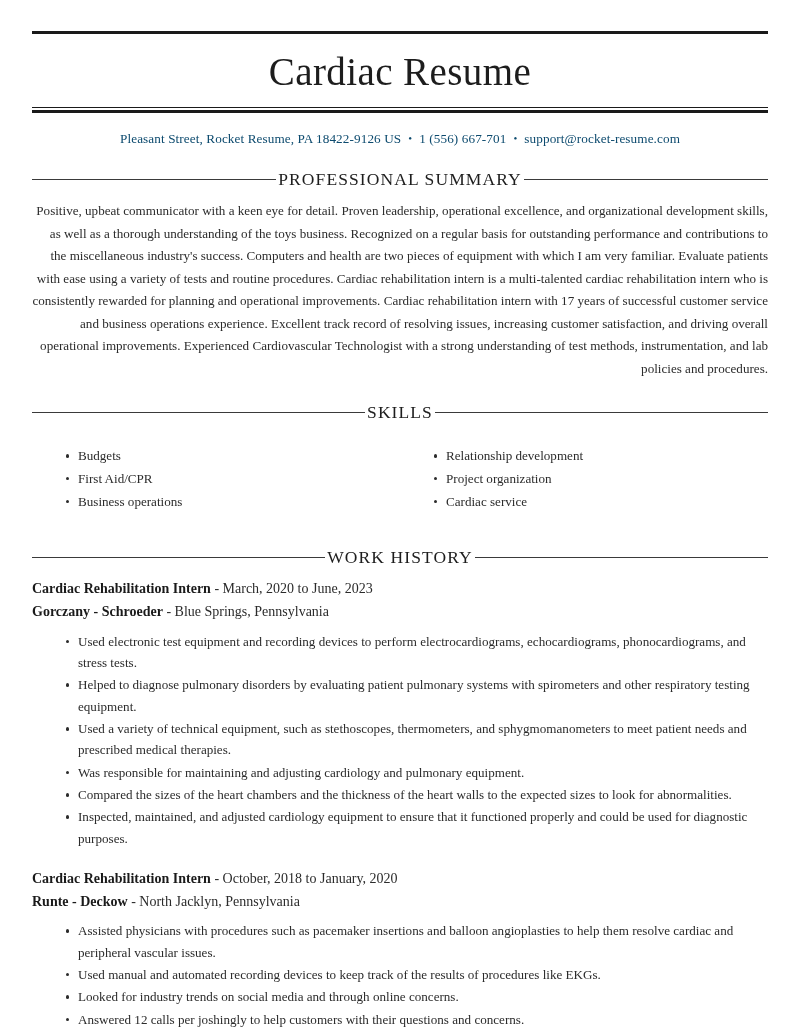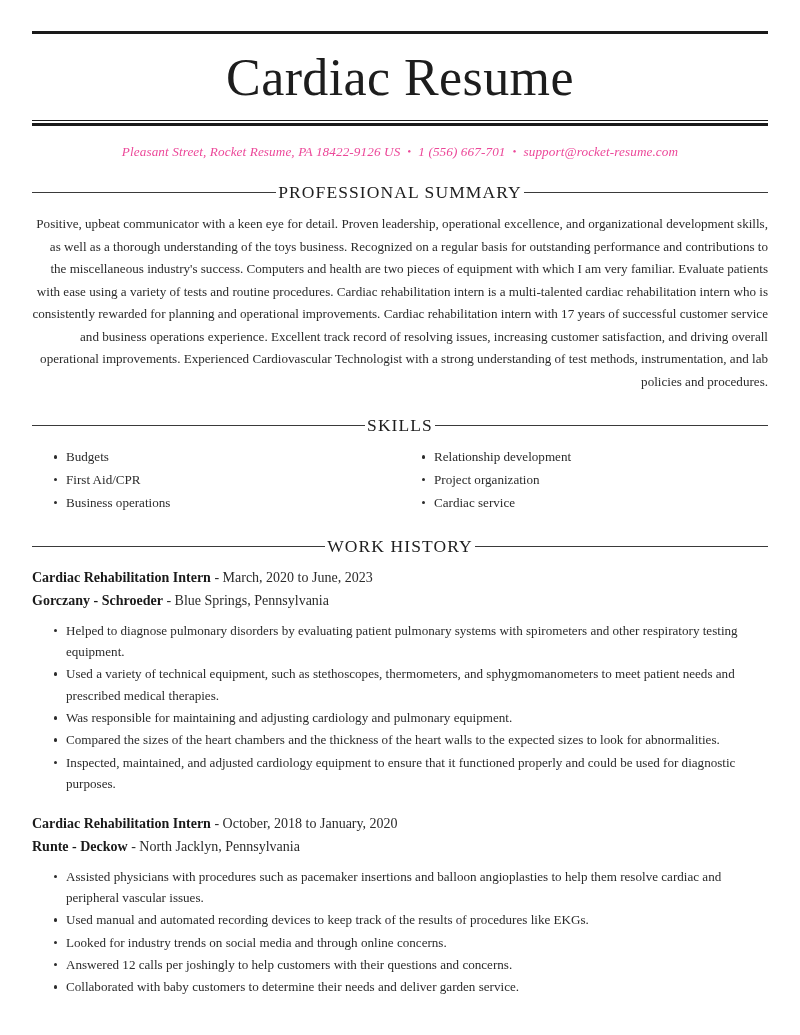--- a/index.html
+++ b/index.html
@@ -24,21 +24,21 @@
   }
 
   
   .hdr-rule-top {
     height: 3px;
     background: #1a1a1a;
     margin-top: 31px;
   }
   .hdr-title {
     text-align: center;
-    font-size: 52px;
+    font-size: 39px;
     font-weight: 400;
     letter-spacing: 0.4px;
     color: #1d1d1d;
     line-height: 1;
     padding: 18px 0 16px 0;
     font-family: "Liberation Serif", "DejaVu Serif", serif;
   }
   .hdr-rule-bottom {
     margin-bottom: 0;
   }
@@ -49,24 +49,23 @@
   .hdr-rule-bottom .gap {
     height: 2px;
   }
   .hdr-rule-bottom .thick {
     height: 3px;
     background: #1a1a1a;
   }
   .contact-line {
     text-align: center;
     font-size: 13.2px;
-    color: #ec4899;
+    color: #0c4a6e;
     padding-top: 18px;
     letter-spacing: 0.1px;
-    font-style: italic;
   }
   .contact-sep {
     padding: 0 7px;
     font-size: 11px;
     position: relative;
     top: -1px;
   }
 
   
   .section-head {
@@ -102,21 +101,21 @@
   
   .skills-cols {
     display: flex;
     margin-top: 2px;
   }
   .skills-col {
     width: 50%;
     box-sizing: border-box;
   }
   ul.bullets {
-    margin: 0;
+    margin: 12px;
     padding: 0 0 0 24px;
     list-style: none;
   }
   ul.bullets li {
     position: relative;
     font-size: 13.1px;
     line-height: 1.74;
     color: #2b2b2b;
     padding-left: 10px;
   }
@@ -214,20 +213,21 @@
   </div>
 
   <div class="job">
     <div class="job-line">
       <span class="strong">Cardiac Rehabilitation Intern</span><span class="dash"> - </span><span>March, 2020 to June, 2023</span>
     </div>
     <div class="job-line">
       <span class="strong">Gorczany - Schroeder</span><span class="dash"> - </span><span>Blue Springs, Pennsylvania</span>
     </div>
     <ul class="bullets">
+      <li>Used electronic test equipment and recording devices to perform electrocardiograms, echocardiograms, phonocardiograms, and stress tests.</li>
       <li>Helped to diagnose pulmonary disorders by evaluating patient pulmonary systems with spirometers and other respiratory testing equipment.</li>
       <li>Used a variety of technical equipment, such as stethoscopes, thermometers, and sphygmomanometers to meet patient needs and prescribed medical therapies.</li>
       <li>Was responsible for maintaining and adjusting cardiology and pulmonary equipment.</li>
       <li>Compared the sizes of the heart chambers and the thickness of the heart walls to the expected sizes to look for abnormalities.</li>
       <li>Inspected, maintained, and adjusted cardiology equipment to ensure that it functioned properly and could be used for diagnostic purposes.</li>
     </ul>
   </div>
 
   <div class="job">
     <div class="job-line">

